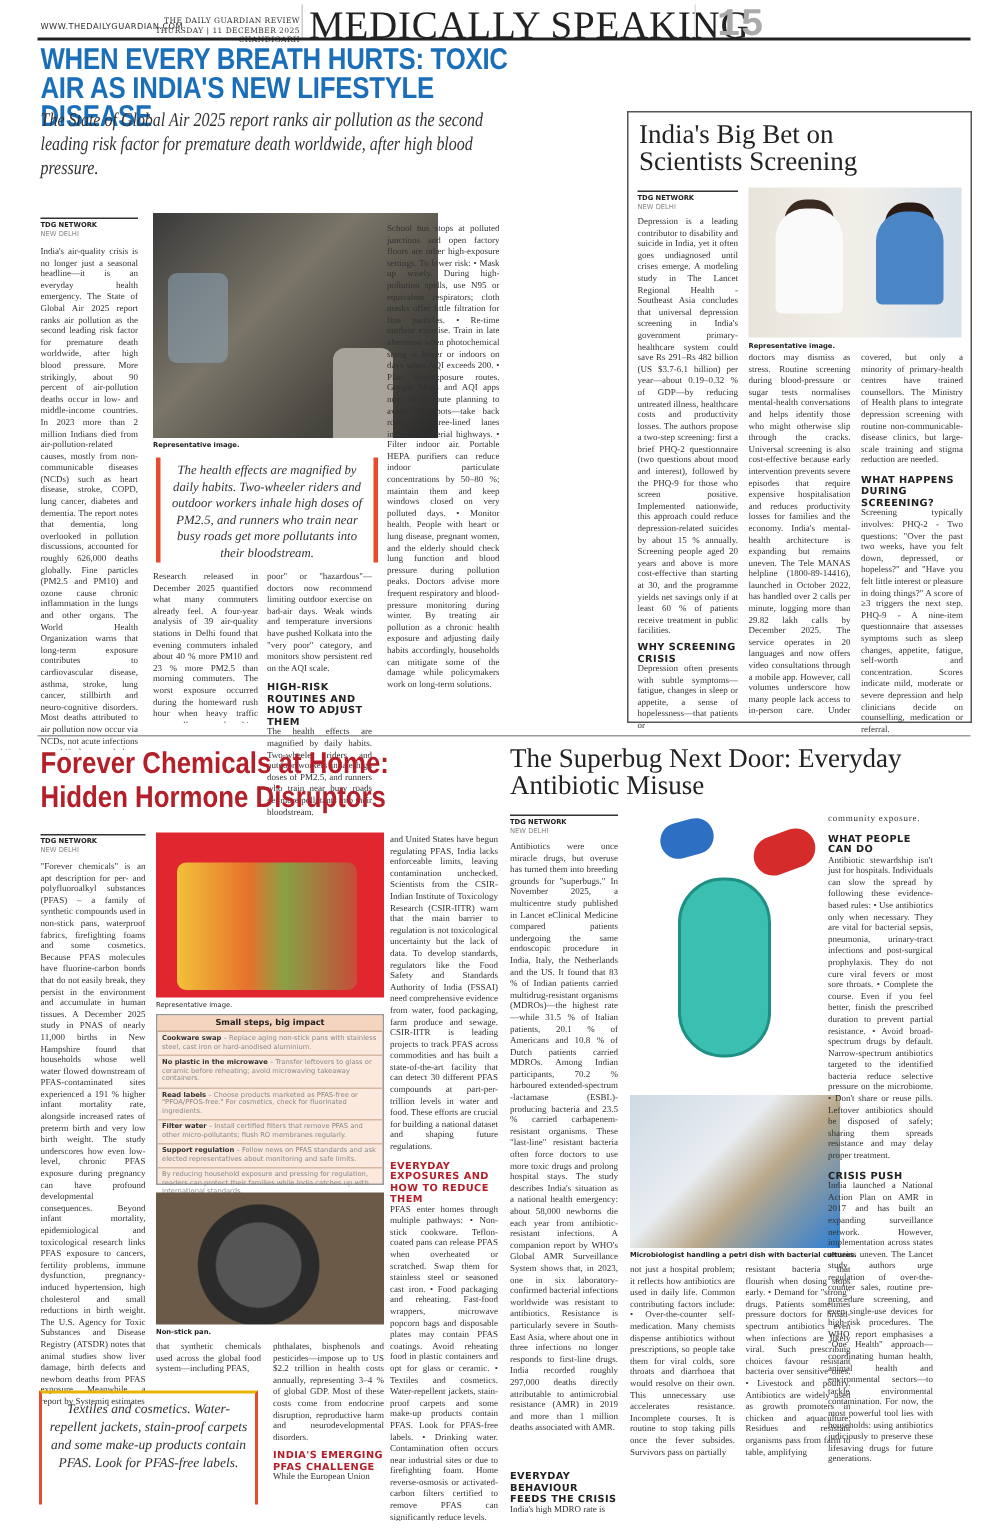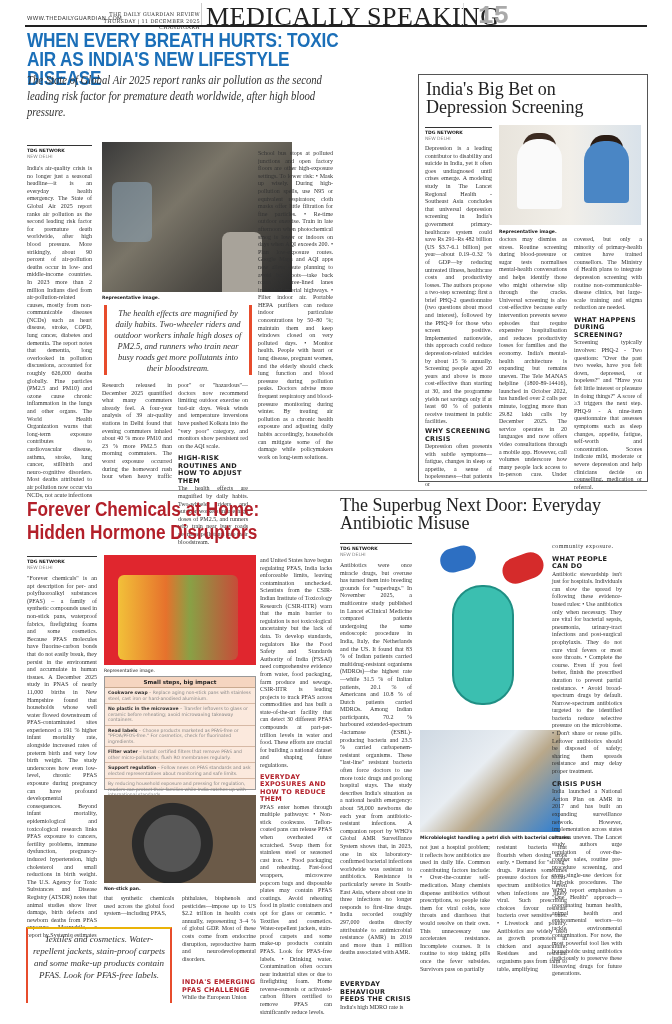--- a/index.html
+++ b/index.html
@@ -59,21 +59,21 @@
 <div class="abs col" style="left:102px;top:382px;width:70px;height:100px;overflow:hidden">Research released in December 2025 quantified what many commuters already feel. A four-year analysis of 39 air-quality stations in Delhi found that evening commuters inhaled about 40 % more PM10 and 23 % more PM2.5 than morning commuters. The worst exposure occurred during the homeward rush hour when heavy traffic traps pollutants at breathing height. With PM2.5 values in Delhi and Kolkata frequently exceeding 300 on the AQI scale—categorised as "very</div>
 
 <div class="abs" style="left:178px;top:382px;width:70px">
   <div class="col">poor" or "hazardous"—doctors now recommend limiting outdoor exercise on bad-air days. Weak winds and temperature inversions have pushed Kolkata into the "very poor" category, and monitors show persistent red on the AQI scale.</div>
   <div class="subhead" style="color:#222;margin-top:5px">HIGH-RISK ROUTINES AND HOW TO ADJUST THEM</div>
   <div class="col">The health effects are magnified by daily habits. Two-wheeler riders and outdoor workers inhale high doses of PM2.5, and runners who train near busy roads get more pollutants into their bloodstream.</div>
 </div>
 <div class="abs col" style="left:258px;top:150px;width:75px;height:330px;overflow:hidden">School bus stops at polluted junctions and open factory floors are other high-exposure settings. To lower risk: • Mask up wisely. During high-pollution spells, use N95 or equivalent respirators; cloth masks offer little filtration for fine particles. • Re-time outdoor exercise. Train in late afternoon when photochemical smog is lower or indoors on days when AQI exceeds 200. • Plan low-exposure routes. Google Maps and AQI apps now allow route planning to avoid hot spots—take back roads or tree-lined lanes instead of arterial highways. • Filter indoor air. Portable HEPA purifiers can reduce indoor particulate concentrations by 50–80 %; maintain them and keep windows closed on very polluted days. • Monitor health. People with heart or lung disease, pregnant women, and the elderly should check lung function and blood pressure during pollution peaks. Doctors advise more frequent respiratory and blood-pressure monitoring during winter. By treating air pollution as a chronic health exposure and adjusting daily habits accordingly, households can mitigate some of the damage while policymakers work on long-term solutions.</div>
 
 <div class="abs boxed" style="left:418px;top:74px;width:230px;height:408px"></div>
-<div class="abs" style="left:426px;top:80px;width:200px;font-size:18px;line-height:18px;color:#222">India's Big Bet on Depression Screening</div>
+<div class="abs" style="left:426px;top:80px;width:200px;font-size:18px;line-height:18px;color:#222">India's Big Bet on Scientists Screening</div>
 <div class="abs" style="left:425px;top:127px;width:67px">
   <div class="byline"><b>TDG NETWORK</b><span>NEW DELHI</span></div>
   <div class="col" style="margin-top:4px;height:280px;overflow:hidden">Depression is a leading contributor to disability and suicide in India, yet it often goes undiagnosed until crises emerge. A modeling study in The Lancet Regional Health - Southeast Asia concludes that universal depression screening in India's government primary-healthcare system could save Rs 291–Rs 482 billion (US $3.7-6.1 billion) per year—about 0.19–0.32 % of GDP—by reducing untreated illness, healthcare costs and productivity losses. The authors propose a two-step screening: first a brief PHQ-2 questionnaire (two questions about mood and interest), followed by the PHQ-9 for those who screen positive. Implemented nationwide, this approach could reduce depression-related suicides by about 15 % annually. Screening people aged 20 years and above is more cost-effective than starting at 30, and the programme yields net savings only if at least 60 % of patients receive treatment in public facilities.</div>
   <div class="subhead" style="margin-top:3px">WHY SCREENING CRISIS</div>
   <div class="col">Depression often presents with subtle symptoms—fatigue, changes in sleep or appetite, a sense of hopelessness—that patients or</div>
 </div>
 <div class="abs img" style="left:499px;top:125px;width:142px;height:100px;background:linear-gradient(90deg,#e8e4dc,#f2efe9 50%,#d9e2ea)">
   <div style="position:absolute;left:18px;top:14px;width:45px;height:70px;background:#fafafa;border-radius:20px 20px 4px 4px;box-shadow:0 -12px 0 -6px #3b2a20"></div>
   <div style="position:absolute;left:85px;top:16px;width:45px;height:62px;background:#4a86c5;border-radius:20px 20px 4px 4px;box-shadow:0 -12px 0 -6px #2a1c14"></div>
 </div>
@@ -105,21 +105,21 @@
   <div class="row"><b>Filter water</b><span> – Install certified filters that remove PFAS and other micro-pollutants; flush RO membranes regularly.</span></div>
   <div class="row"><b>Support regulation</b><span> – Follow news on PFAS standards and ask elected representatives about monitoring and safe limits.</span></div>
   <div class="row" style="border-bottom:none">By reducing household exposure and pressing for regulation, readers can protect their families while India catches up with international standards.</div>
 </div>
 
 <div class="abs" style="left:104px;top:795px;width:152px;height:88px;background:radial-gradient(circle at 45% 55%,#555 0 28px,#2b2b2b 29px 40px,#6b5a48 41px)"></div>
 <div class="abs caption" style="left:104px;top:886px">Non-stick pan.</div>
 <div class="abs col" style="left:104px;top:895px;width:70px">that synthetic chemicals used across the global food system—including PFAS,</div>
 <div class="abs" style="left:182px;top:895px;width:74px">
   <div class="col">phthalates, bisphenols and pesticides—impose up to US $2.2 trillion in health costs annually, representing 3–4 % of global GDP. Most of these costs come from endocrine disruption, reproductive harm and neurodevelopmental disorders.</div>
-  <div class="subhead" style="color:#b3202a;margin-top:16px">INDIA'S EMERGING PFAS CHALLENGE</div>
+  <div class="subhead" style="color:#b3202a;margin-top:4px">INDIA'S EMERGING PFAS CHALLENGE</div>
   <div class="col">While the European Union</div>
 </div>
 <div class="abs pull" style="left:26px;top:927px;width:146px;height:76px;border-top:2px solid #eab308;border-bottom:none;border-left:2px solid #e74c2c;border-right:2px solid #e74c2c;font-size:9px;line-height:12px;padding:4px">Textiles and cosmetics. Water-repellent jackets, stain-proof carpets and some make-up products contain PFAS. Look for PFAS-free labels.</div>
 
 <div class="abs" style="left:260px;top:557px;width:72px">
   <div class="col">and United States have begun regulating PFAS, India lacks enforceable limits, leaving contamination unchecked. Scientists from the CSIR-Indian Institute of Toxicology Research (CSIR-IITR) warn that the main barrier to regulation is not toxicological uncertainty but the lack of data. To develop standards, regulators like the Food Safety and Standards Authority of India (FSSAI) need comprehensive evidence from water, food packaging, farm produce and sewage. CSIR-IITR is leading projects to track PFAS across commodities and has built a state-of-the-art facility that can detect 30 different PFAS compounds at part-per-trillion levels in water and food. These efforts are crucial for building a national dataset and shaping future regulations.</div>
   <div class="subhead" style="color:#b3202a;margin-top:4px">EVERYDAY EXPOSURES AND HOW TO REDUCE THEM</div>
   <div class="col" style="height:210px;overflow:hidden">PFAS enter homes through multiple pathways: • Non-stick cookware. Teflon-coated pans can release PFAS when overheated or scratched. Swap them for stainless steel or seasoned cast iron. • Food packaging and reheating. Fast-food wrappers, microwave popcorn bags and disposable plates may contain PFAS coatings. Avoid reheating food in plastic containers and opt for glass or ceramic. • Textiles and cosmetics. Water-repellent jackets, stain-proof carpets and some make-up products contain PFAS. Look for PFAS-free labels. • Drinking water. Contamination often occurs near industrial sites or due to firefighting foam. Home reverse-osmosis or activated-carbon filters certified to remove PFAS can significantly reduce levels.</div>
 </div>
 

